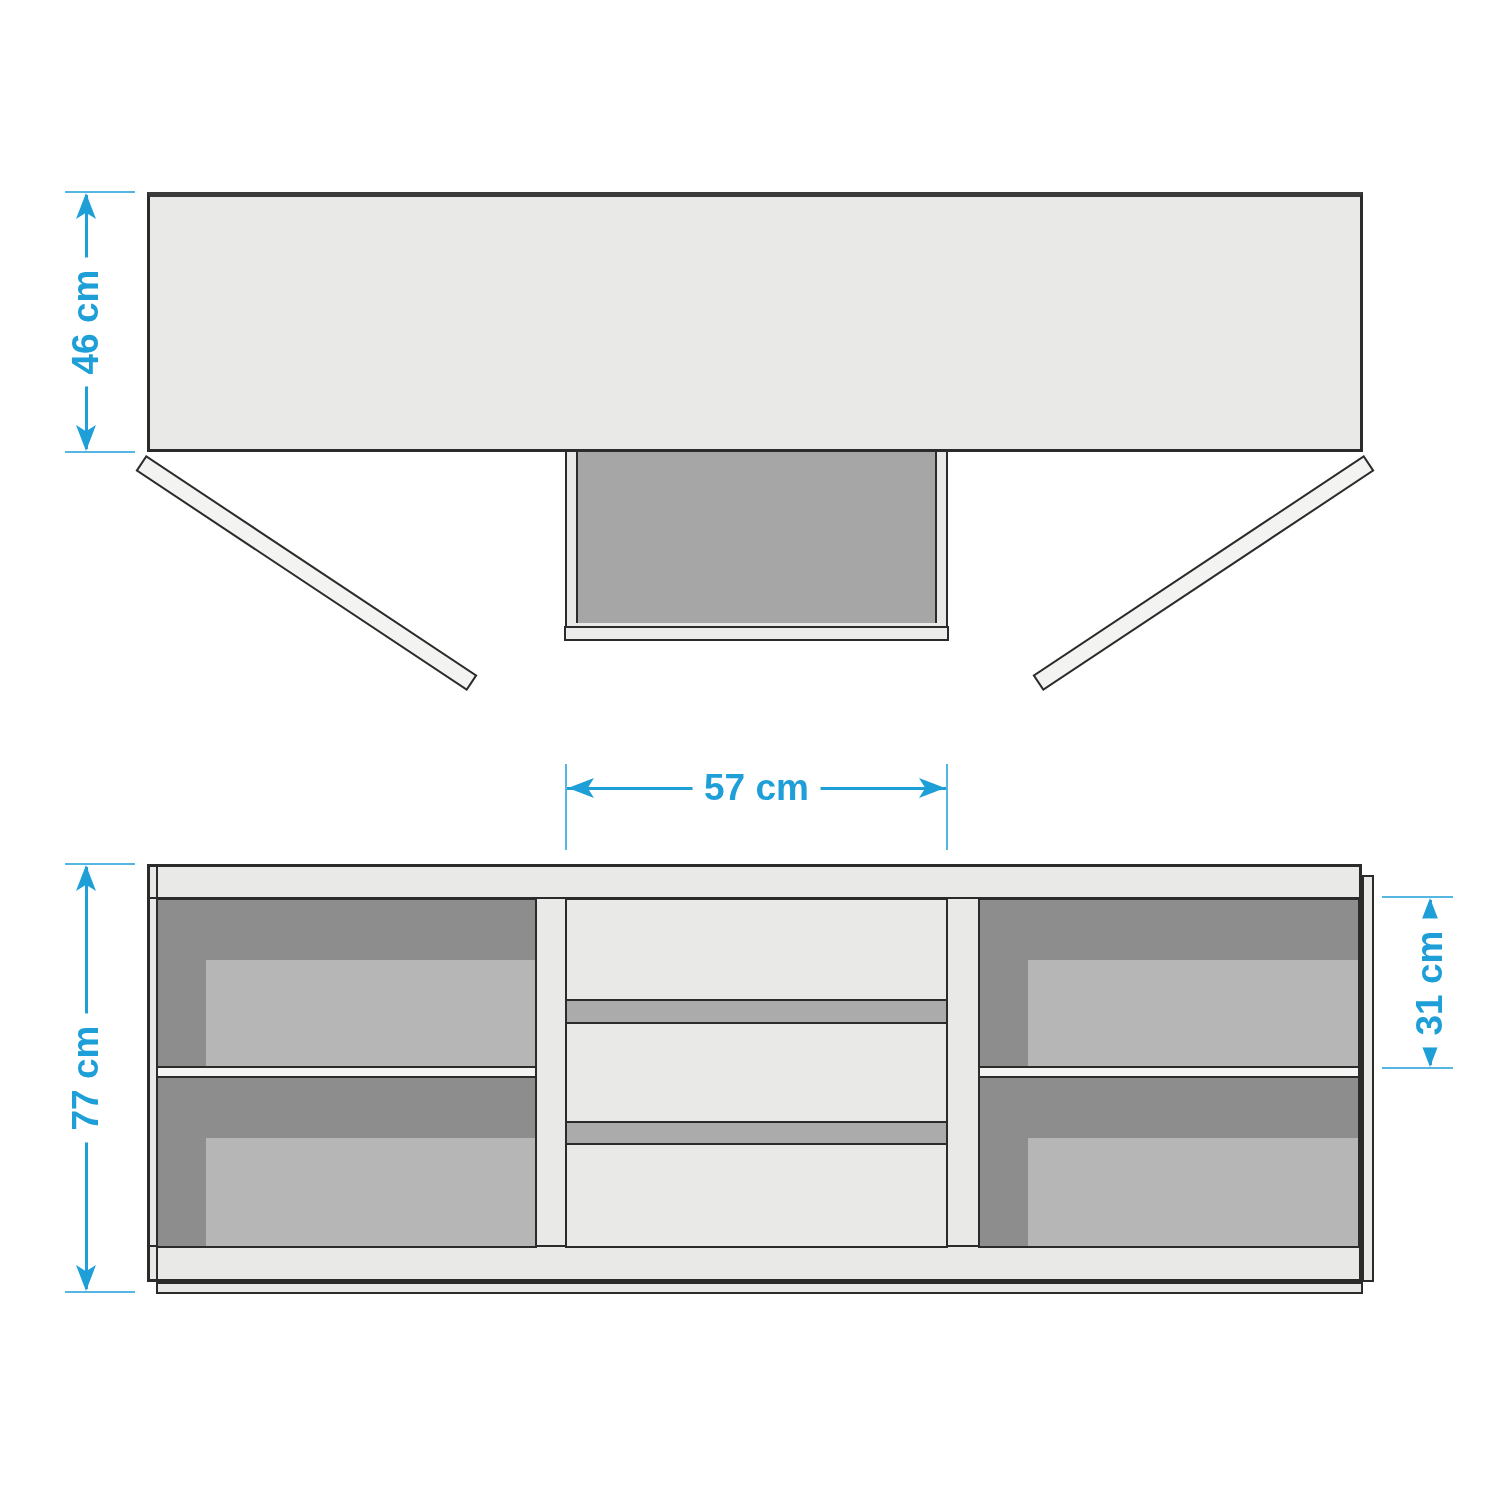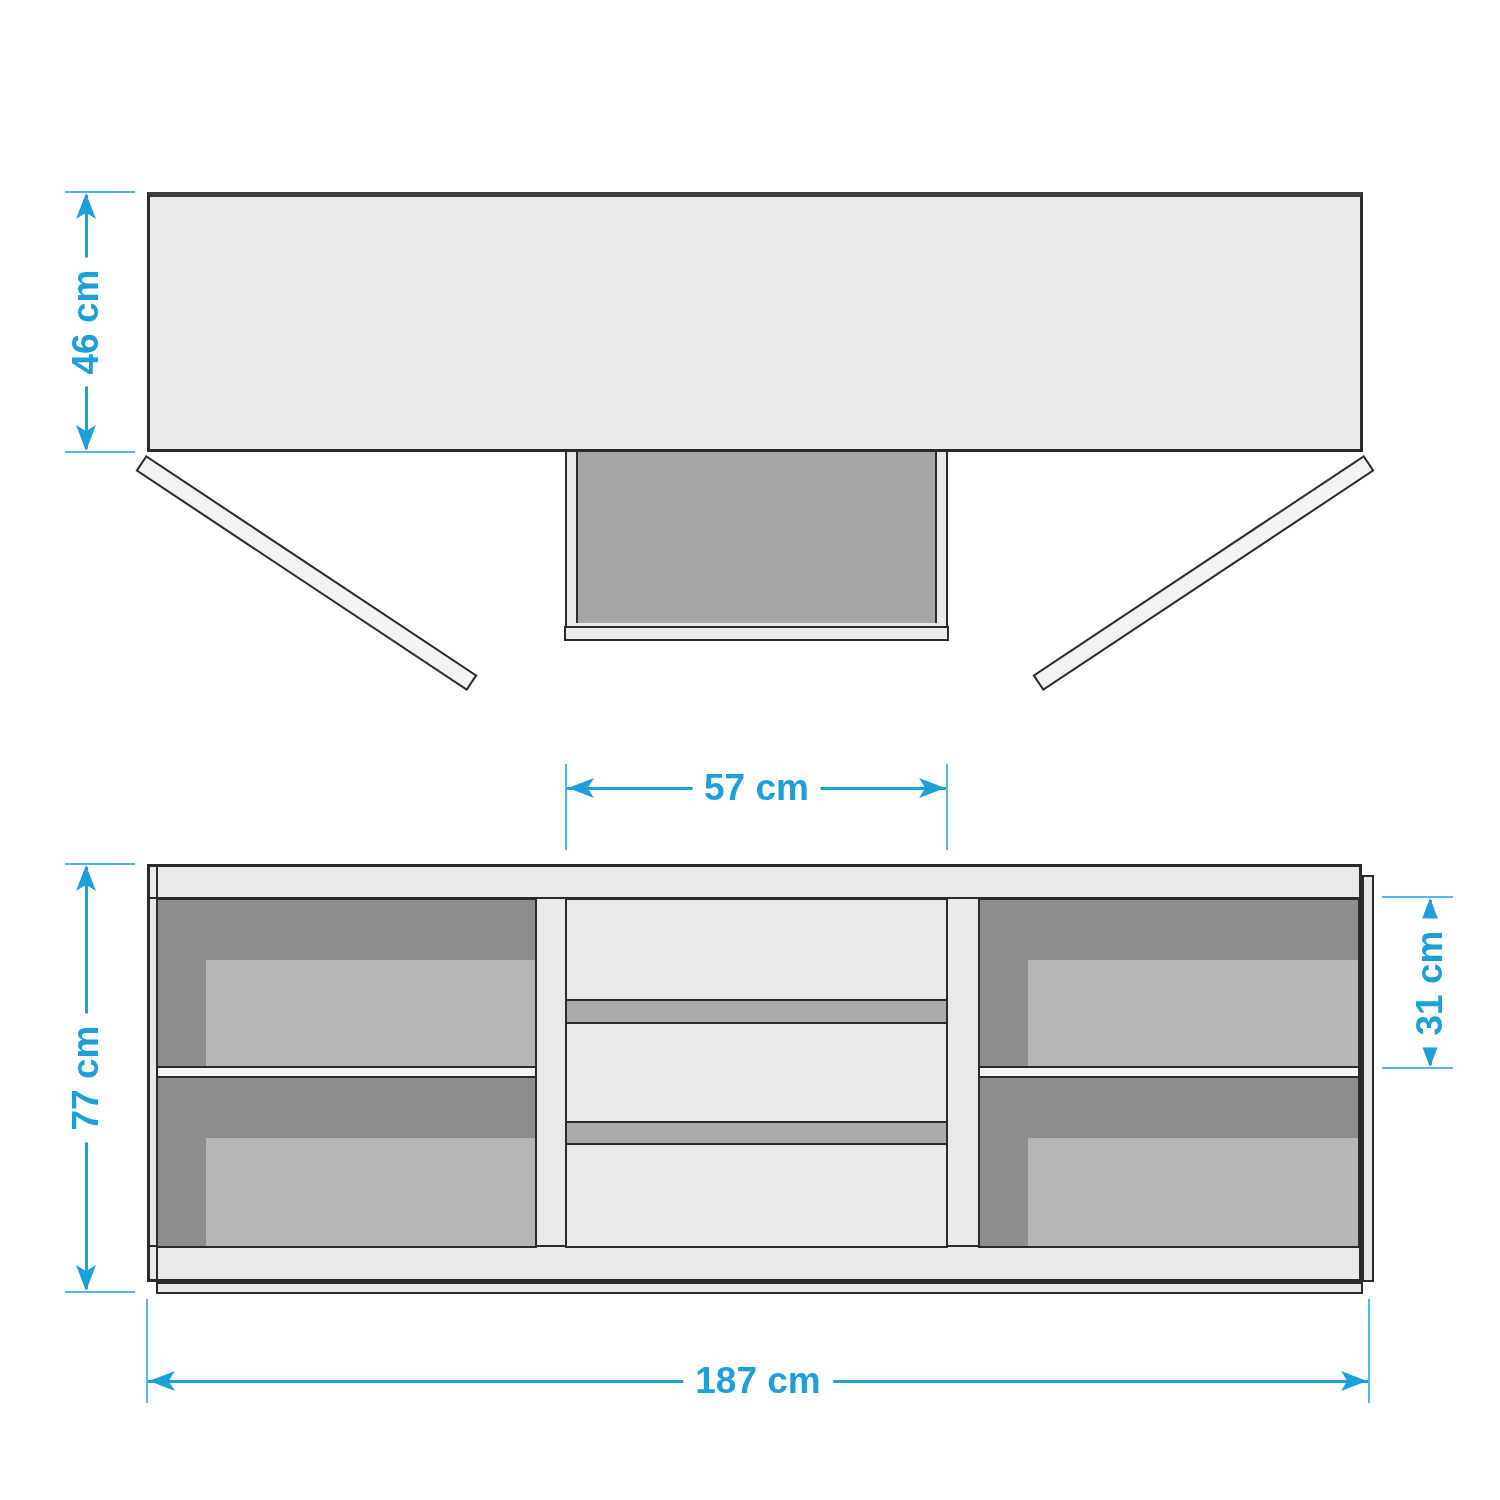--- a/index.html
+++ b/index.html
@@ -164,22 +164,14 @@
   <div class="dim hdim dim-57">
     <div class="tick" style="left:0;"></div>
     <div class="tick" style="right:0;"></div>
     <div class="shaft"></div>
     <div class="arr a-lf"></div>
     <div class="arr a-rt"></div>
     <div class="dlabel hlab">57 cm</div>
   </div>
 
 
-  <div class="dim hdim dim-187">
-    <div class="tick" style="left:0;"></div>
-    <div class="tick" style="right:0;"></div>
-    <div class="shaft"></div>
-    <div class="arr a-lf"></div>
-    <div class="arr a-rt"></div>
-    <div class="dlabel hlab">187 cm</div>
-  </div>
 
 </div>
 
 </body></html>

